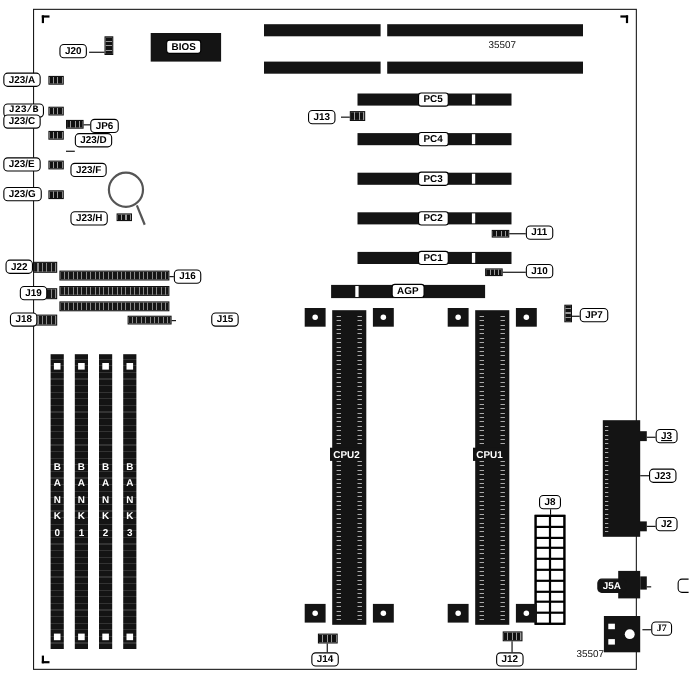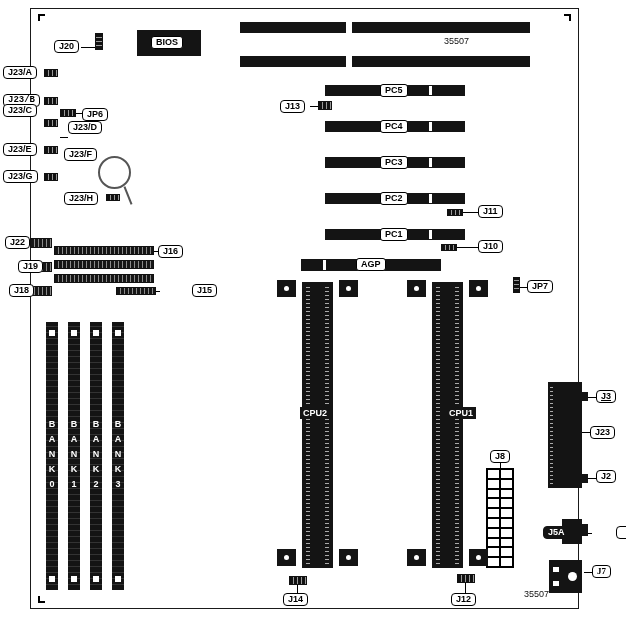--- a/index.html
+++ b/index.html
@@ -167,21 +167,21 @@
   <div class="bracket" style="left:407px;top:280px;">
       <i></i>
     </div>
   <div class="bracket" style="left:469px;top:280px;">
       <i></i>
     </div>
   <div class="cpu-slot" style="left:432px;top:282px;height:286px;">
     <i class="cpu-stripe" style="left:4px;"></i>
       <i class="cpu-stripe" style="right:4px;"></i>
   </div>
-  <div class="cpu-name" style="left:430px;top:407px;margin-left:16px;">CPU1</div>
+  <div class="cpu-name" style="left:430px;top:407px;">CPU1</div>
   <div class="bracket" style="left:407px;top:549px;">
       <i></i>
     </div>
   <div class="bracket" style="left:469px;top:549px;">
       <i></i>
     </div>
 
   <div class="dimm" style="left:46px;top:322px;height:268px;">
     <i class="notch" style="top:8px;"></i>
       <i class="notch" style="bottom:8px;"></i>

